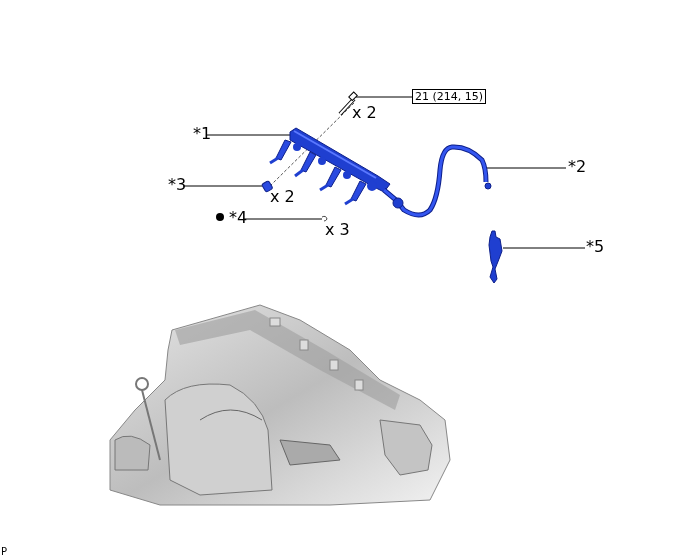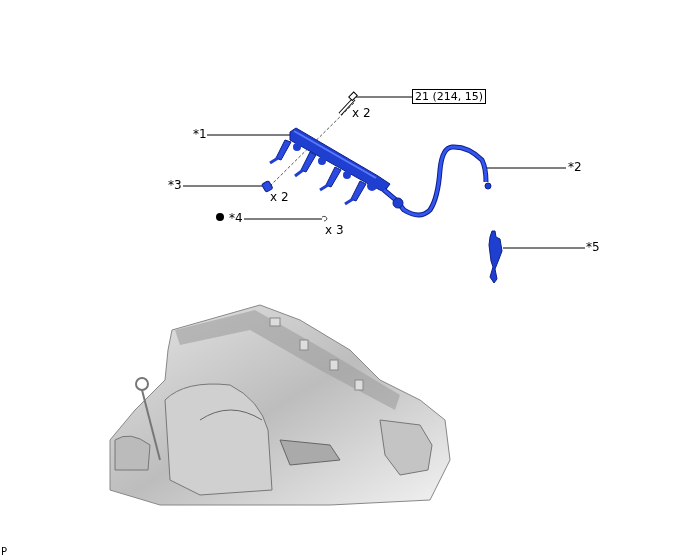--- a/index.html
+++ b/index.html
@@ -1,17 +1,17 @@
 <!DOCTYPE html>
 <html><head>
   <meta charset="utf-8">
   <style>
     html, body { margin: 0; padding: 0; background: #ffffff; }
     body { width: 688px; height: 560px; position: relative; overflow: hidden; font-family: "DejaVu Sans", sans-serif; color: #000; }
-    .lbl { position: absolute; font-size: 12px; line-height: 14px; white-space: nowrap; }
+    .lbl { position: absolute; font-size: 16px; line-height: 14px; white-space: nowrap; }
     .torque { position: absolute; font-size: 11px; line-height: 13px; border: 1px solid #000; padding: 0 2px; background: #fff; white-space: nowrap; }
     svg.diagram { position: absolute; left: 0; top: 0; }
     .footer { position: absolute; left: 1px; top: 546px; font-size: 10px; }
   </style>
 </head>
 <body>
 
 <svg class="diagram" width="688" height="560" viewBox="0 0 688 560">
 
   <g stroke="#000" stroke-width="1" fill="none">

